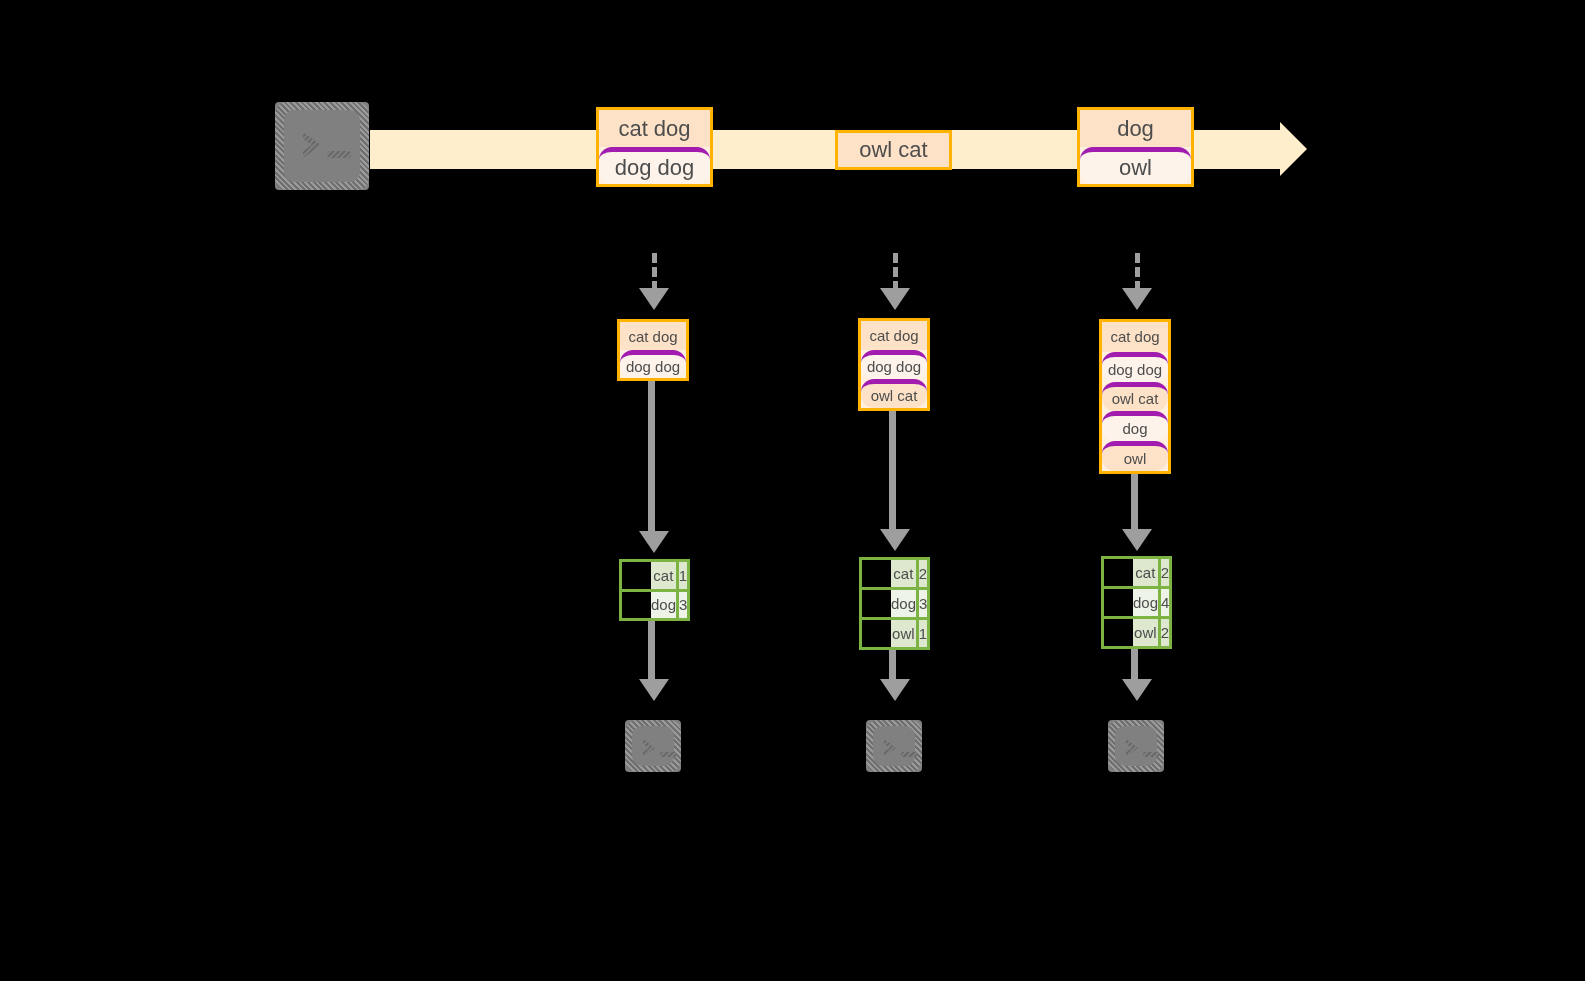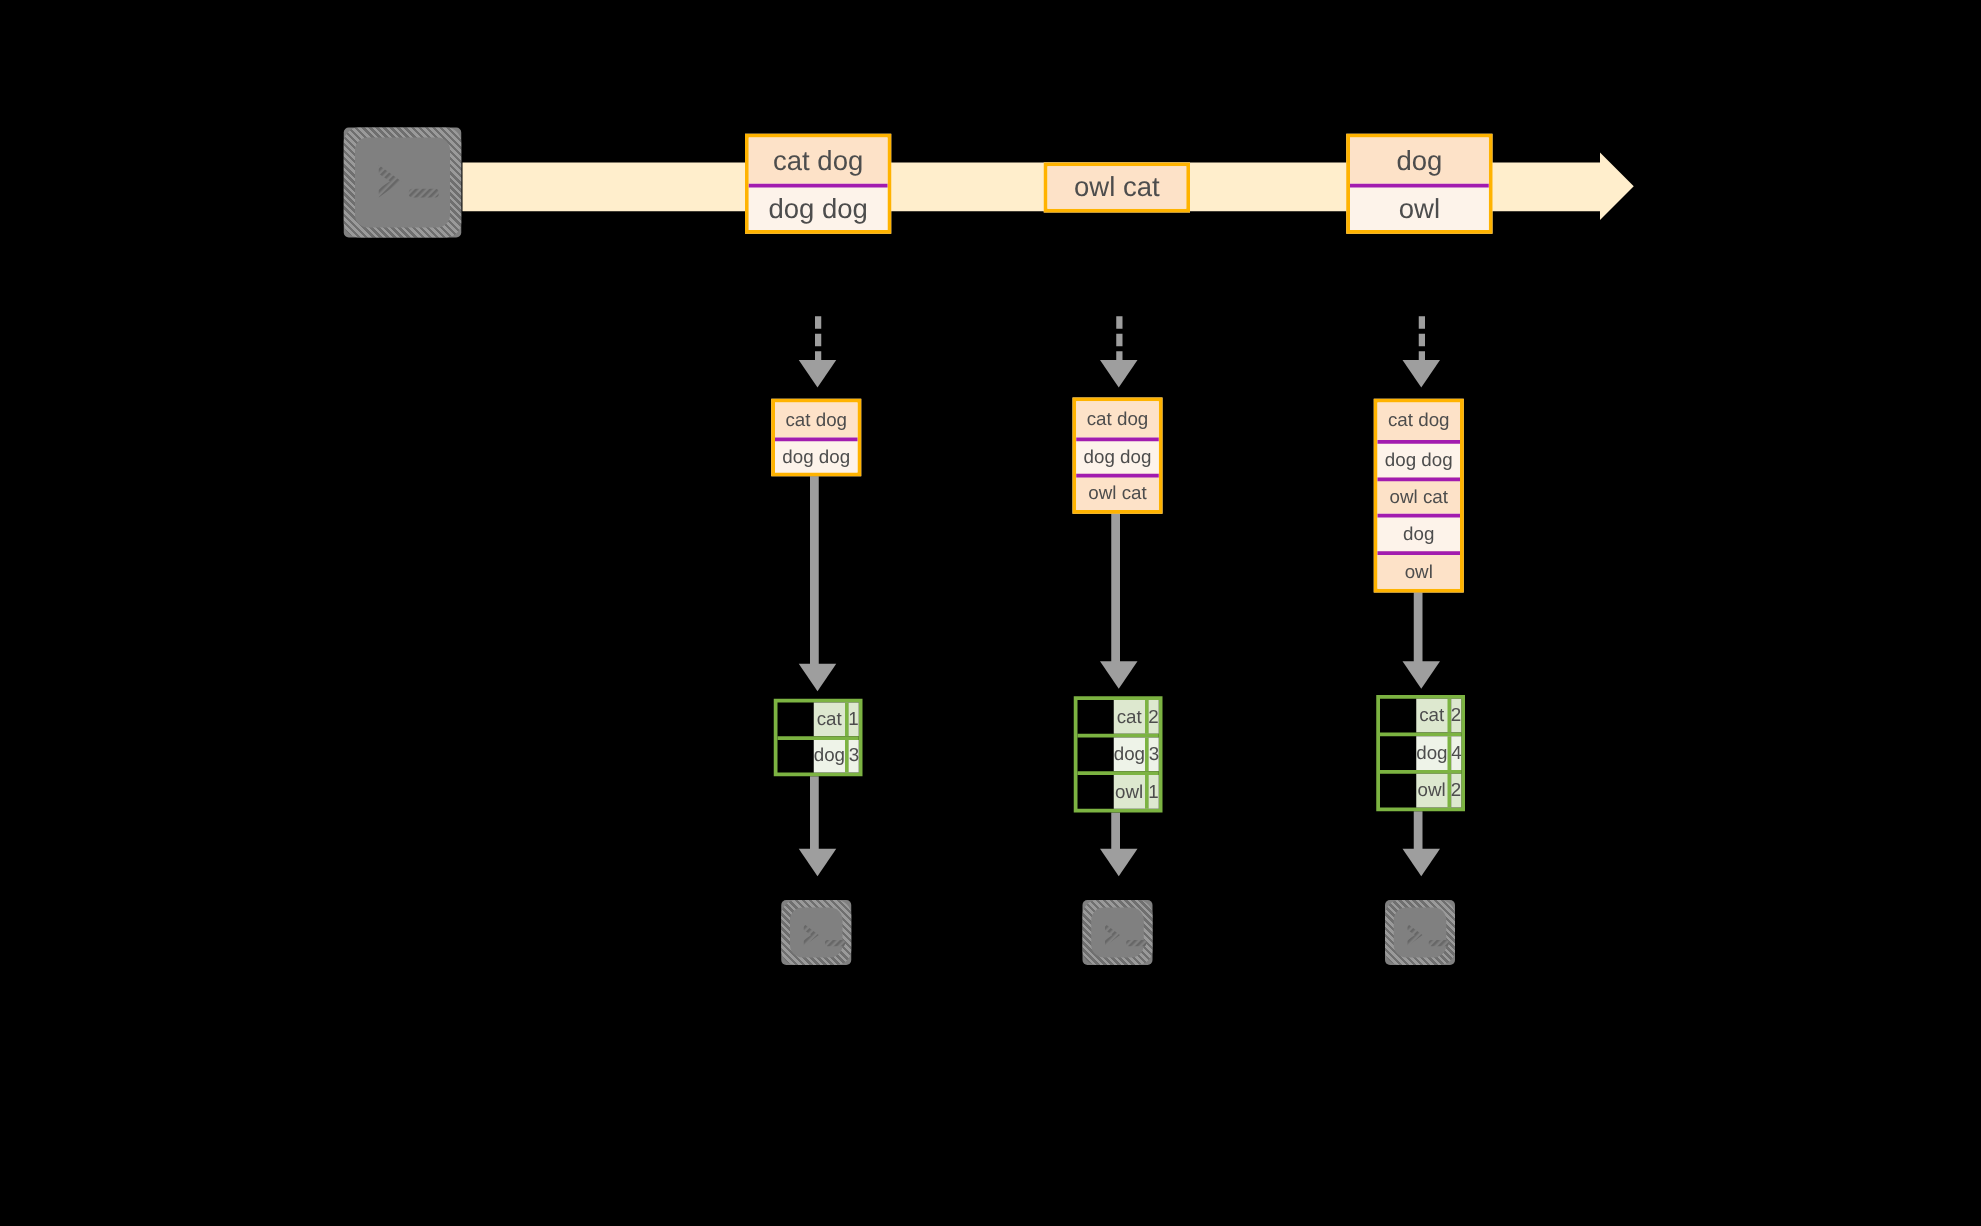--- a/index.html
+++ b/index.html
@@ -78,21 +78,21 @@
     box-sizing: border-box;
     display: flex;
     align-items: center;
     justify-content: center;
     color: #4d4d4d;
     white-space: nowrap;
     overflow: hidden;
   }
   .evt-row.shade-a { background: #fde2c8; }
   .evt-row.shade-b { background: #fdf3ea; }
-  .evt-row + .evt-row { border-top: 3px solid #a21caf; }
+  .evt-row + .evt-row { border-top: 5px solid #a21caf; border-radius: 13px; }
 
   
   .res-table {
     position: absolute;
     box-sizing: border-box;
     border: 3px solid #7cb342;
     display: flex;
     flex-direction: column;
     z-index: 6;
   }

